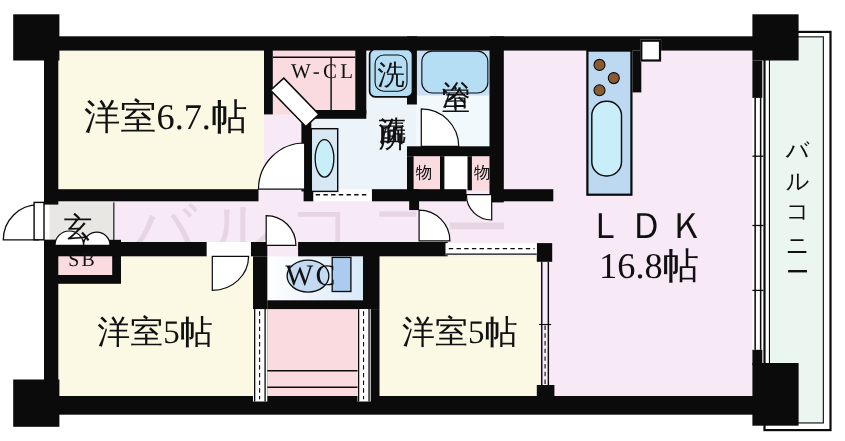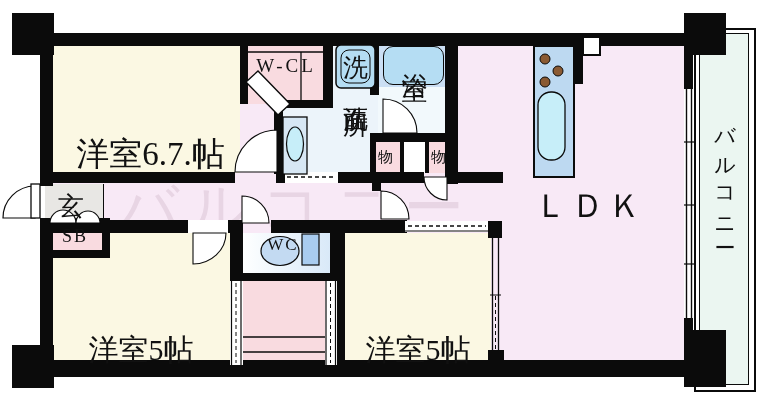--- a/index.html
+++ b/index.html
@@ -2,21 +2,21 @@
 <html style="--wall: #0b0b0b; --floor_pink: #f8e9f6; --room_cream: #fbf8e3; --closet_pink: #f9dbe0; --wet_blue: #ecf4fa; --bath_band: #cbdff4; --bath_floor: #f2f9fc; --fixture_blue: #b5ddf3; --sink_cyan: #c7eef9; --counter_blue: #bdd9f1; --wc_blue: #d9e9f8; --toilet_tank: #a9ccef; --genkan_gray: #e8e7e4; --balcony_mint: #ebf6f1; --burner_brown: #8a5a33; --watermark_pink: #dcc6d6;"><head>
 <meta charset="utf-8">
 <style>
   html,body{margin:0;padding:0;background:#ffffff;}
   #plan{position:relative;width:768px;height:401px;background:#fff;overflow:hidden;
         font-family:"Liberation Serif","DejaVu Serif",serif;color:#111;}
   .w{position:absolute;background:var(--wall);z-index:50;}
   .fill{position:absolute;z-index:10;}
   .txt{position:absolute;z-index:80;white-space:nowrap;}
   .vtext{writing-mode:vertical-rl;text-orientation:mixed;}
-  .center{display:flex;align-items:center;justify-content:center;text-align:center;margin-top:48px;}
+  .center{display:flex;align-items:center;justify-content:center;text-align:center;}
   #doors{position:absolute;left:0;top:0;z-index:70;pointer-events:none;}
   #watermark{position:absolute;z-index:45;opacity:.55;color:var(--watermark_pink);
              font-size:60px;letter-spacing:10px;z-index:45;}
 </style>
 </head>
 <body>
 
 <div id="plan">
 
   <div class="fill" style="left:53px;top:46px;width:631px;height:314px;background:var(--floor_pink);"></div>
@@ -162,25 +162,26 @@
     <line x1="684" y1="142" x2="694" y2="142" stroke="#0b0b0b" stroke-width="1.2"></line>
     <line x1="684" y1="205" x2="694" y2="205" stroke="#0b0b0b" stroke-width="1.2"></line>
     <line x1="684" y1="264" x2="694" y2="264" stroke="#0b0b0b" stroke-width="1.2"></line>
   </svg>
 
   <div class="txt center" style="left:58px;top:84px;width:185px;font-size:33px;">洋室6.7.帖</div>
   <div class="txt center" style="left:60px;top:282px;width:162px;font-size:30px;">洋室5帖</div>
   <div class="txt center" style="left:348px;top:282px;width:140px;font-size:30px;">洋室5帖</div>
   <div class="txt" style="left:515px;top:188px;width:150px;text-align:center;font-size:33px;line-height:37px;">
     <div style="letter-spacing:4px;">ＬＤＫ</div>
+    <div>16.8帖</div>
   </div>
-  <div class="txt" style="left:248px;top:55px;width:76px;text-align:center;font-size:19px;letter-spacing:3px;">W-CL</div>
+  <div class="txt" style="left:248px;top:55px;width:76px;text-align:right;font-size:19px;letter-spacing:3px;">W-CL</div>
   <div class="txt" style="left:48px;top:226px;width:54px;text-align:center;font-size:18px;letter-spacing:2px;">SB</div>
   <div class="txt" style="left:58px;top:189px;font-size:26px;">玄</div>
-  <div class="txt" style="left:248px;top:235px;width:70px;text-align:center;font-size:17px;letter-spacing:2px;">WC</div>
+  <div class="txt" style="left:248px;top:235px;width:70px;text-align:center;font-size:27px;letter-spacing:2px;">WC</div>
   <div class="txt" style="left:378px;top:148px;font-size:15px;">物</div>
   <div class="txt" style="left:431px;top:148px;font-size:15px;">物</div>
   <div class="txt" style="left:343px;top:51px;font-size:25px;">洗</div>
   <div class="txt vtext" style="left:339px;top:86px;font-size:25px;letter-spacing:3px;">洗面所</div>
   <div class="txt vtext" style="left:397px;top:52px;font-size:26px;letter-spacing:3px;">浴室</div>
   <div class="txt vtext" style="left:711px;top:112px;font-size:21px;letter-spacing:7px;">バルコニー</div>
 
 </div>
 
 </body></html>

